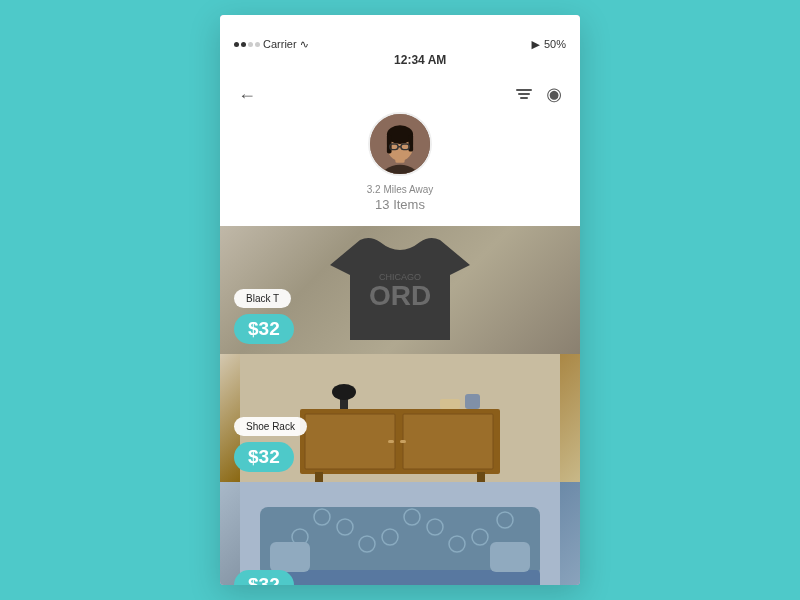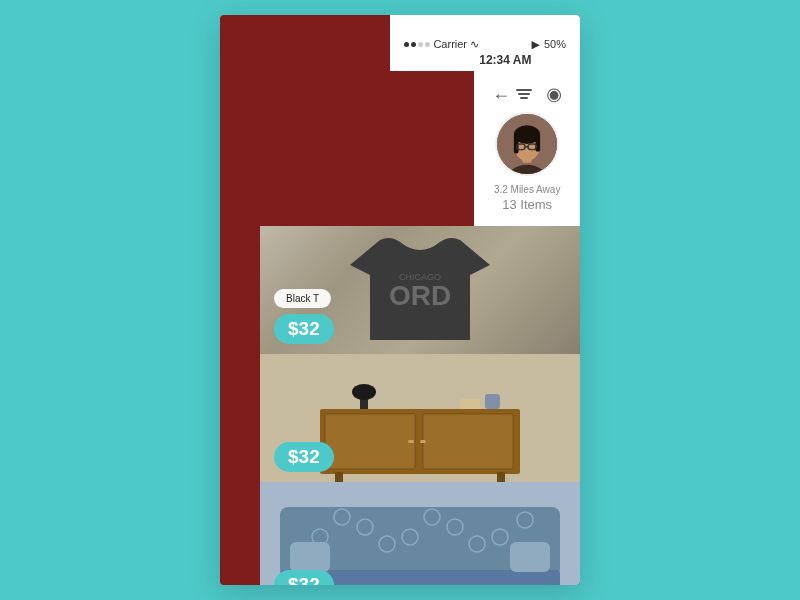--- a/index.html
+++ b/index.html
@@ -11,27 +11,26 @@
       display: flex;
       align-items: center;
       justify-content: center;
       font-family: -apple-system, 'Helvetica Neue', Arial, sans-serif;
       overflow: hidden;
     }
 
     .phone-container {
       width: 360px;
       height: 570px;
-      background: #7f1d1d;
+      background: #f9a8d4;
       border-radius: 4px;
       overflow: hidden;
       display: flex;
       flex-direction: column;
       box-shadow: 0 8px 32px rgba(0,0,0,0.18);
-      align-items: flex-end;
     }
 
     
     .status-bar {
       background: #fff;
       display: flex;
       justify-content: space-between;
       align-items: center;
       padding: 6px 14px 4px 14px;
       font-size: 11px;
@@ -322,20 +321,21 @@
           <rect x="160" y="86" width="6" height="3" rx="1.5" fill="#c8a060"></rect>
 
           <rect x="100" y="42" width="8" height="13" fill="#2a2a2a"></rect>
           <ellipse cx="104" cy="38" rx="12" ry="8" fill="#1a1a1a"></ellipse>
 
           <rect x="200" y="45" width="20" height="10" rx="2" fill="#d4c090"></rect>
           <rect x="225" y="40" width="15" height="15" rx="3" fill="#8090a8"></rect>
         </svg>
       </div>
       <div class="listing-overlay">
+        <span class="listing-title">Shoe Rack</span>
         <span class="listing-price">$32</span>
       </div>
     </div>
 
     <div class="listing-item">
       <div class="listing-image img-sofa">
         <svg width="320" height="128" viewBox="0 0 320 128" xmlns="http://www.w3.org/2000/svg">
 
           <rect width="320" height="128" fill="#a8b8cc"></rect>
 

